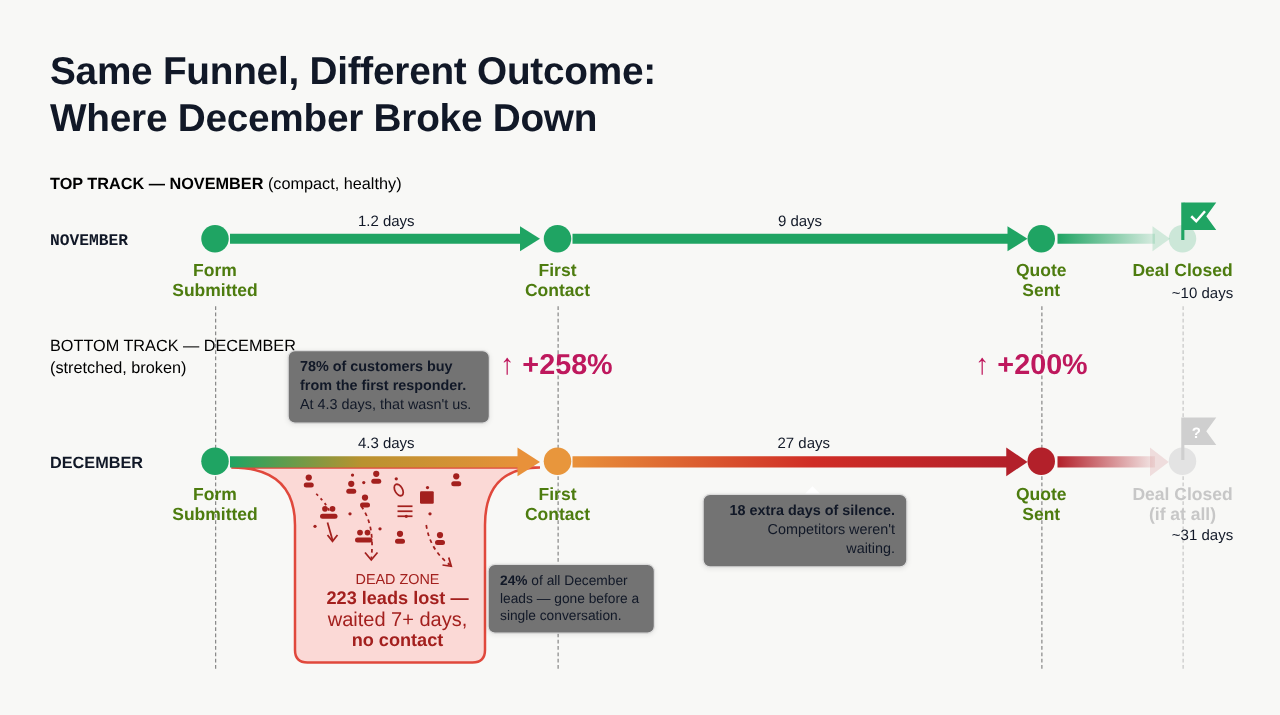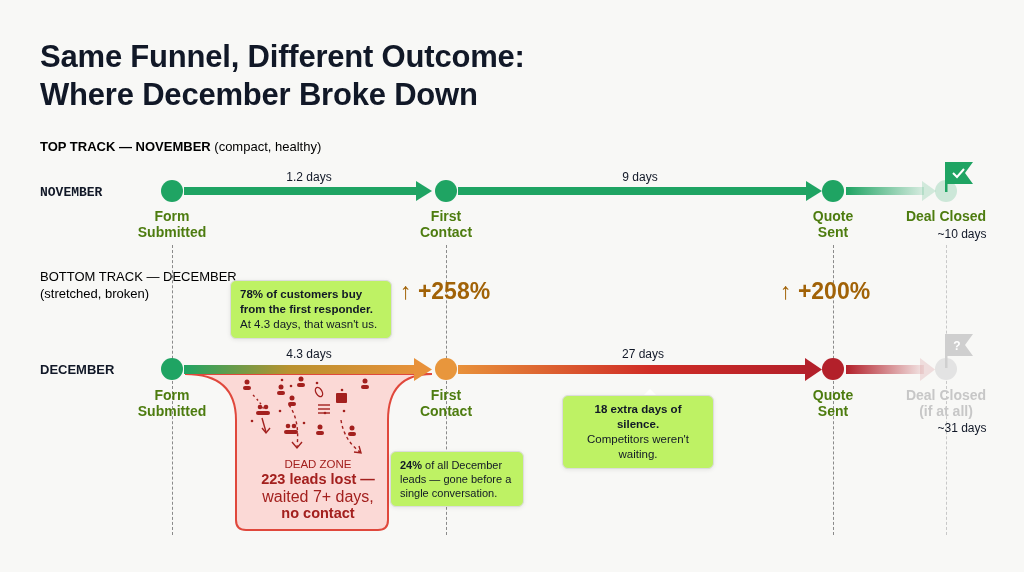--- a/index.html
+++ b/index.html
@@ -8,23 +8,23 @@
   .abs { position: absolute; }
   .title { left: 40px; top: 38px; font-size: 31px; font-weight: 700; line-height: 38px; color: #111827; letter-spacing: -0.2px; }
   .section-label { font-size: 13px; color: #000000; }
   .section-label b { font-weight: 700; }
   .track-label { font-size: 13px; font-weight: 700; color: #111827; }
   .node-label { font-size: 14px; font-weight: 600; text-align: center; line-height: 16px; color: #4d7c0f; transform: translateX(-50%); white-space: nowrap; }
   .node-sub { font-size: 12px; font-weight: 400; text-align: center; color: #111827; transform: translateX(-50%); white-space: nowrap; margin-left: 16px; }
   .muted { color: #c7c7c7; }
   .duration { font-size: 12px; color: #111827; transform: translateX(-50%); white-space: nowrap; }
   .dashline { width: 0; border-left: 1.5px dashed #8a8a8a; }
-  .delta { font-size: 23px; font-weight: 700; color: #a16207; white-space: nowrap; }
+  .delta { font-size: 23px; font-weight: 700; color: #be185d; white-space: nowrap; }
   .delta .arrow { font-weight: 400; }
-  .callout { background: #bef264; border: 1px solid #dcdcdc; border-radius: 6px; box-shadow: 0 1px 4px rgba(0,0,0,0.08); font-size: 11.5px; line-height: 15px; padding: 6px 9px; color: #111827; }
+  .callout { background: #737373; border: 1px solid #dcdcdc; border-radius: 6px; box-shadow: 0 1px 4px rgba(0,0,0,0.08); font-size: 11.5px; line-height: 15px; padding: 6px 9px; color: #111827; }
   .callout b { font-weight: 700; }
   .deadzone-text { text-align: center; color: #a3201e; }
   svg { position: absolute; left: 0; top: 0; }
 </style>
 </head>
 <body>
 
 <div class="abs title" style="top:38px;">
   <div>Same Funnel, Different Outcome:</div>
   <div>Where December Broke Down</div>
@@ -216,21 +216,21 @@
 <div class="abs node-label" style="left:833px; top:387px;">
   <div>Quote</div>
   <div>Sent</div>
 </div>
 <div class="abs node-label muted" style="left:946px; top:387px;">
   <div>Deal Closed</div>
   <div>(if at all)</div>
 </div>
 <div class="abs node-sub" style="left:946px; top:421px;">~31 days</div>
 
-<div class="abs callout" style="left:562px; top:395px; width:152px; text-align:center;">
+<div class="abs callout" style="left:562px; top:395px; width:164px; text-align:right;">
   <b>18 extra days of silence.</b>
   <div>Competitors weren't waiting.</div>
 </div>
 
 <div class="abs deadzone-text" style="left:236px; top:457px; width:164px;">
   <div style="font-size:11.5px; line-height:14px;">DEAD ZONE</div>
   <div style="font-size:14.5px; font-weight:700; line-height:17px;">223 leads lost —</div>
   <div style="font-size:16px; font-weight:400; line-height:17px;">waited 7+ days,</div>
   <div style="font-size:14.5px; font-weight:700; line-height:17px;">no contact</div>
 </div>

